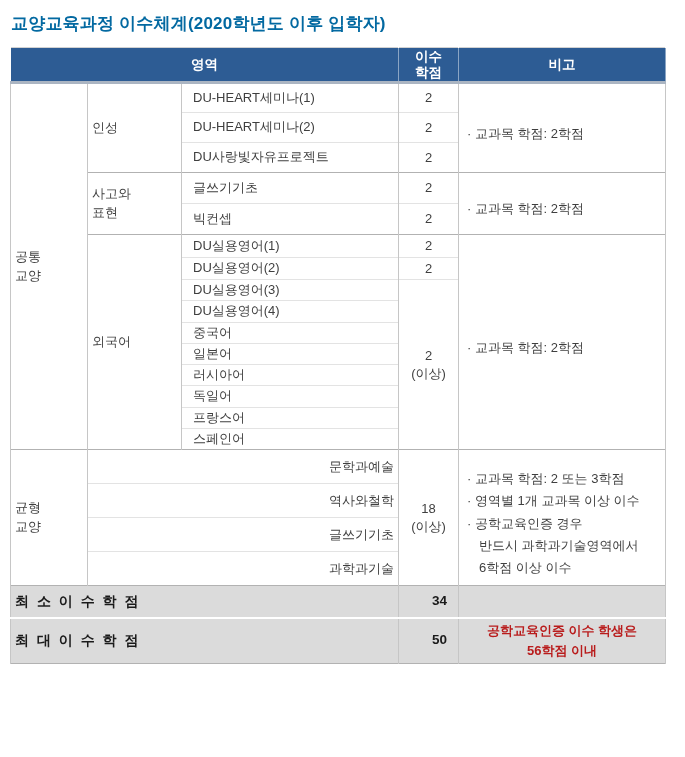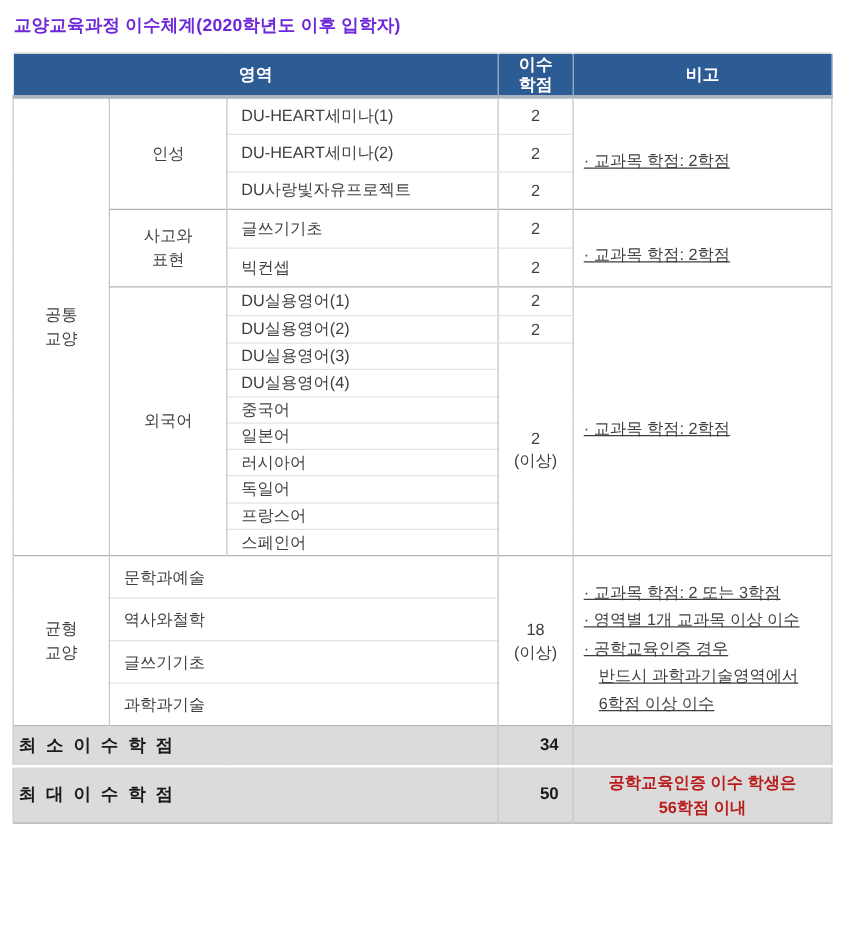--- a/index.html
+++ b/index.html
@@ -12,23 +12,23 @@
   }
   *{box-sizing:border-box;}
   html,body{margin:0;padding:0;background:#ffffff;}
   body{
     width:685px;
     font-family:"Liberation Sans","DejaVu Sans",sans-serif;
     color:var(--txt);
   }
   .page{padding:12px 10px 10px 10px;}
   .doc-title{
-    font-size:14px;
-    font-weight:bold;
-    color:#6d28d9;
+    font-size:17px;
+    font-weight:bold;
+    color:#0369a1;
     letter-spacing:0.2px;
     margin:0 0 12px 1px;
   }
   table.curr{
     border-collapse:collapse;
     width:655px;
     table-layout:fixed;
     border:1px solid #d2d2d2;
     border-bottom:1px solid var(--line-med);
   }
@@ -67,40 +67,38 @@
   tr.r29 td{height:19px;}
   tr.r31 td{height:31px;}
   tr.r34 td{height:34px;}
   tr.r32 td{height:32px;}
   tr.r46 td{height:46px;}
 
   tr.group-start td{border-top:1px solid var(--line-med);}
   tr.gap-top td{border-top:2px solid #ffffff;}
 
   td.group-cell, td.sub-cell{
-    text-align:center;
     white-space:pre-line;
     line-height:1.45;
   }
   td.course-cell{
     text-align:left;
     padding-left:11px;
   }
   td.course-merged{
-    text-align:left;
+    text-align:right;
   }
   td.credit-cell{
     text-align:center;
     white-space:pre-line;
     line-height:1.35;
   }
   td.note-cell{
     text-align:left;
     padding:18px 6px 6px 8px;
-    text-decoration:underline;
   }
   .note-line{
     margin:0;
     padding-left:12px;
     text-indent:-12px;
     white-space:pre-line;
     line-height:1.7;
   }
   td.sum-label{
     background:var(--summary-bg);

